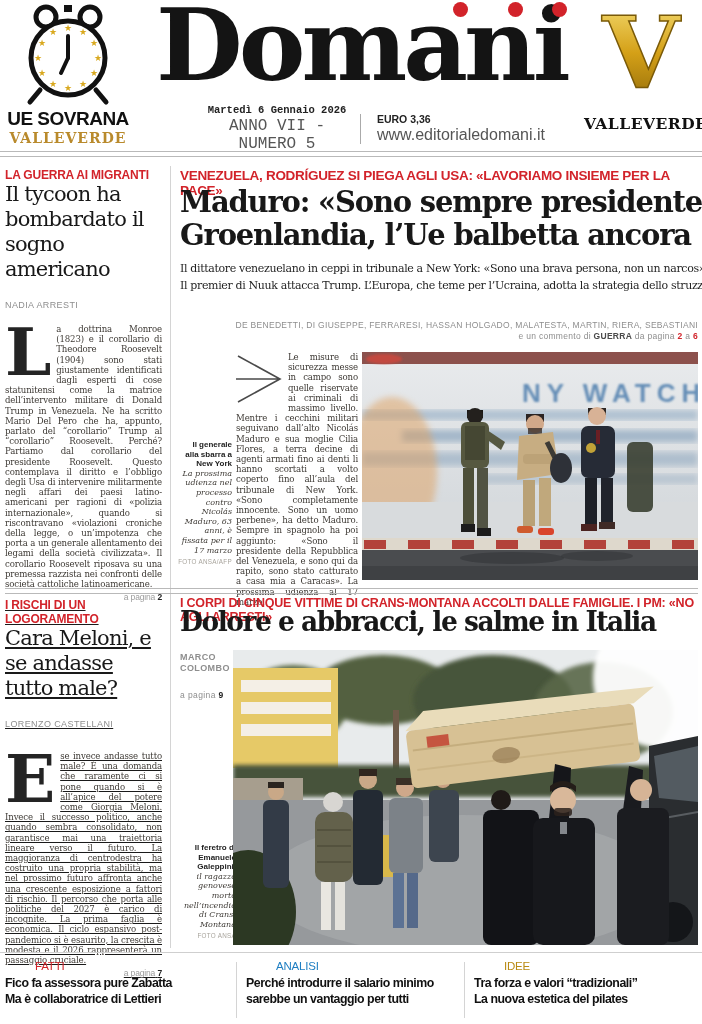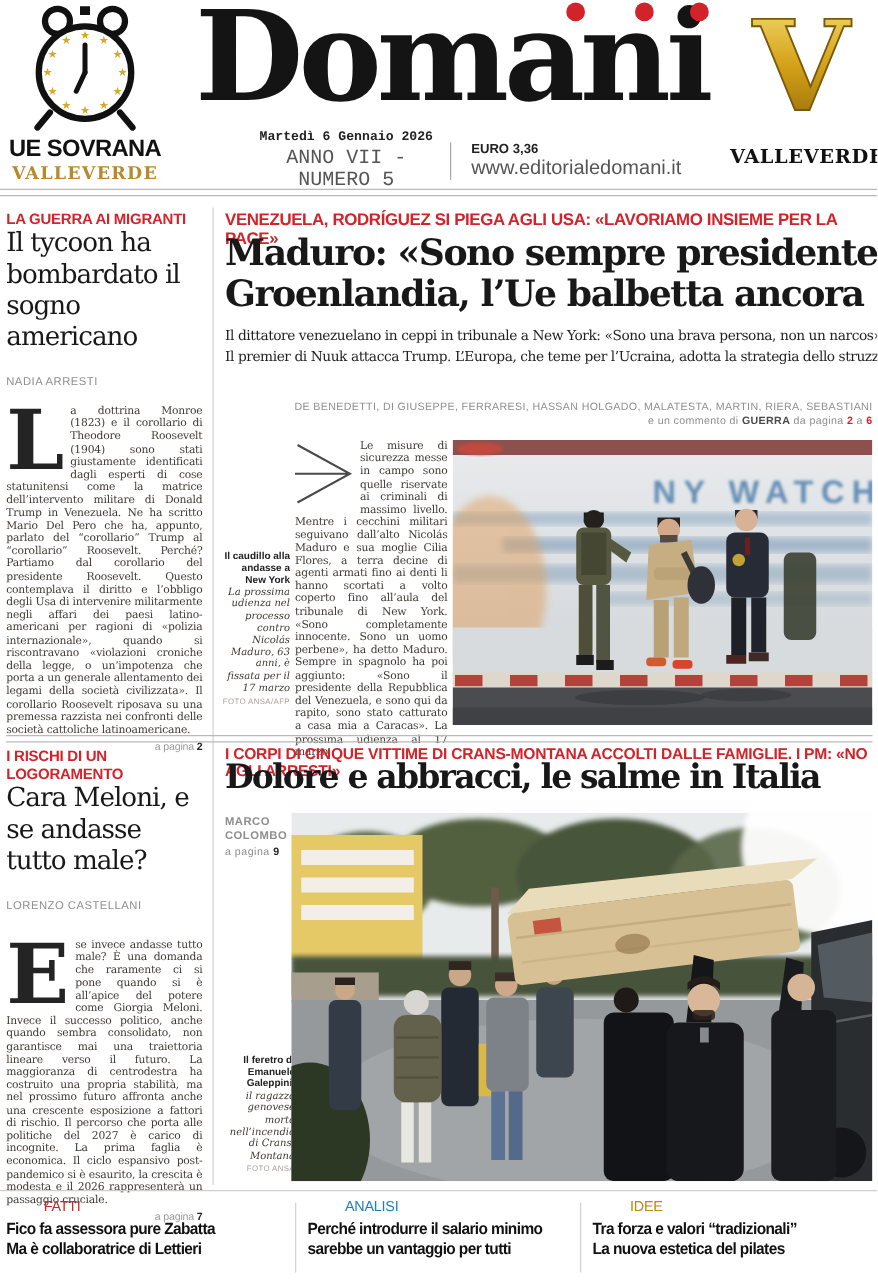--- a/index.html
+++ b/index.html
@@ -52,21 +52,21 @@
   .lead-byline{position:absolute;left:234px;top:320px;width:464px;font-size:8.5px;color:#8e8e8e;
                letter-spacing:0.3px;line-height:11px;text-align:right;}
   .lead-byline b.name{color:#4a4a4a;}
   .lead-byline b.pg{color:#d2232a;}
   .arrow-cap{float:left;margin:2px 6px 0 0;}
   
   .story2-title{position:absolute;left:180px;top:606px;font-weight:bold;font-size:27px;letter-spacing:-1.5px;
                 white-space:nowrap;transform:scaleX(0.98);transform-origin:left;}
   .story2-byline{position:absolute;left:180px;top:652px;width:60px;font-size:9px;color:#8e8e8e;
                  letter-spacing:0.4px;line-height:11px;font-weight:bold;}
-  .story2-byline .pg-line{font-weight:normal;font-size:8.5px;margin-top:2px;}
+  .story2-byline .pg-line{font-weight:normal;font-size:8.5px;margin-top:16px;}
   .story2-byline .pg-line b{color:#222;}
   
   .op{position:absolute;left:5px;width:157px;}
   .op-title{font-size:21px;line-height:25px;letter-spacing:-0.8px;margin-top:3px;}
   .op-byline{margin-top:18px;}
   
   .strip-item{position:absolute;top:960px;}
   .strip-sec{font-weight:normal;font-size:11.5px;letter-spacing:-0.2px;padding-left:30px;}
   .sec-red{color:#d2232a;}.sec-blue{color:#1e7ec2;}.sec-gold{color:#b98a12;}
   .strip-title{font-weight:bold;font-size:13px;line-height:16px;letter-spacing:-0.5px;color:#111;
@@ -171,21 +171,21 @@
     <span>DE BENEDETTI, DI GIUSEPPE, FERRARESI, HASSAN HOLGADO, MALATESTA, MARTIN, RIERA, SEBASTIANI</span><br>
     <span>e un commento di</span>
     <b class="name">GUERRA</b>
     <span>da pagina</span>
     <b class="pg">2</b>
     <span>a</span>
     <b class="pg">6</b>
   </div>
 
   <div class="caption" style="left:178px;top:440px;width:54px;">
-    <div class="cap-b">Il caudillo alla andasse a New York</div>
+    <div class="cap-b">Il generale alla sbarra a New York</div>
     <div class="cap-i">La prossima udienza nel processo contro Nicolás Maduro, 63 anni, è fissata per il 17 marzo</div>
     <div class="cap-c">FOTO ANSA/AFP</div>
   </div>
 
   <div class="body-serif" style="position:absolute;left:236px;top:352px;width:122px;">
     <svg class="arrow-cap" width="46" height="50" viewBox="0 0 46 50">
       <path d="M0 25 L44 25 M2 2 L44 25 L2 48" fill="none" stroke="#4a4a4a" stroke-width="1.6"></path>
     </svg>
     <span>Le misure di sicurezza messe in campo sono quelle riservate ai criminali di massimo livello. Mentre i cecchini militari seguivano dall’alto Nicolás Maduro e sua moglie Cilia Flores, a terra decine di agenti armati fino ai denti li hanno scortati a volto coperto fino all’aula del tribunale di New York. «Sono completamente innocente. Sono un uomo perbene», ha detto Maduro. Sempre in spagnolo ha poi aggiunto: «Sono il presidente della Repubblica del Venezuela, e sono qui da rapito, sono stato catturato a casa mia a Caracas». La prossima udienza al 17 marzo.</span>
   </div>
@@ -262,21 +262,21 @@
         <rect x="223" y="126" width="12" height="46" fill="#1d2027"></rect>
         <rect x="239" y="126" width="12" height="44" fill="#20232b"></rect>
         <rect x="219" y="172" width="16" height="7" fill="#4b2320"></rect>
         <rect x="237" y="170" width="16" height="7" fill="#3f2a26"></rect>
       </g>
     </svg>
   </div>
 
   <div class="rule-double" style="left:5px;right:4px;top:588px;"></div>
 
-  <article class="op" style="top:598px;">
+  <article class="op" style="top:598px;text-decoration:underline;">
     <div class="kicker">I RISCHI DI UN LOGORAMENTO</div>
     <h2 class="serif-title op-title" style="font-weight:normal;margin:0;">Cara Meloni, e se andasse tutto male?</h2>
     <div class="byline op-byline">LORENZO CASTELLANI</div>
     <div class="body-serif" style="margin-top:22px;">
       <span class="dropcap">E</span><span>se invece andasse tutto male? È una domanda che raramente ci si pone quando si è all’apice del potere come Giorgia Meloni. Invece il successo politico, anche quando sembra consolidato, non garantisce mai una traiettoria lineare verso il futuro. La maggioranza di centrodestra ha costruito una propria stabilità, ma nel prossimo futuro affronta anche una crescente esposizione a fattori di rischio. Il percorso che porta alle politiche del 2027 è carico di incognite. La prima faglia è economica. Il ciclo espansivo post-pandemico si è esaurito, la crescita è modesta e il 2026 rappresenterà un passaggio cruciale.</span>
       <span class="pageref"><span>a pagina</span> <b>7</b></span>
     </div>
   </article>
 
   <div class="kicker" style="position:absolute;left:180px;top:596px;width:520px;font-size:12.5px;">I CORPI DI CINQUE VITTIME DI CRANS-MONTANA ACCOLTI DALLE FAMIGLIE. I PM: «NO AGLI ARRESTI»</div>

